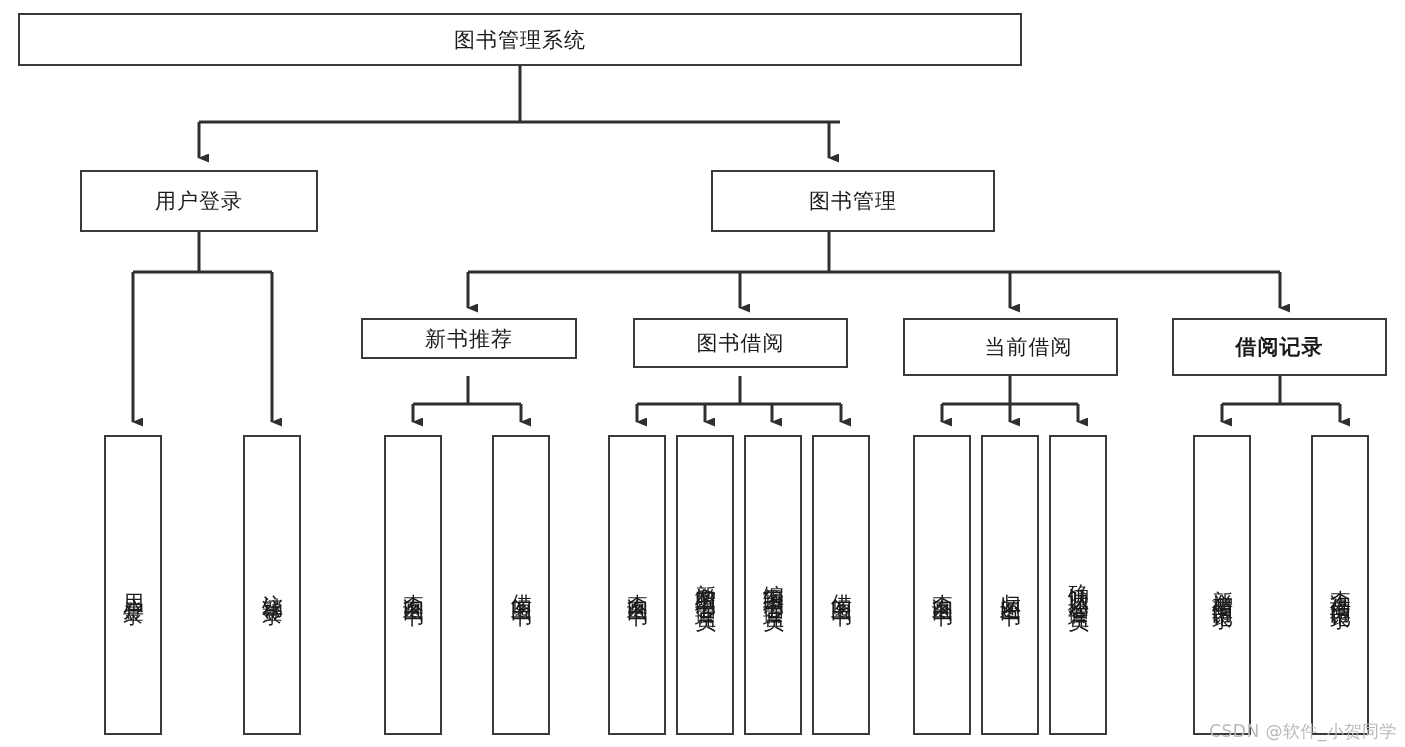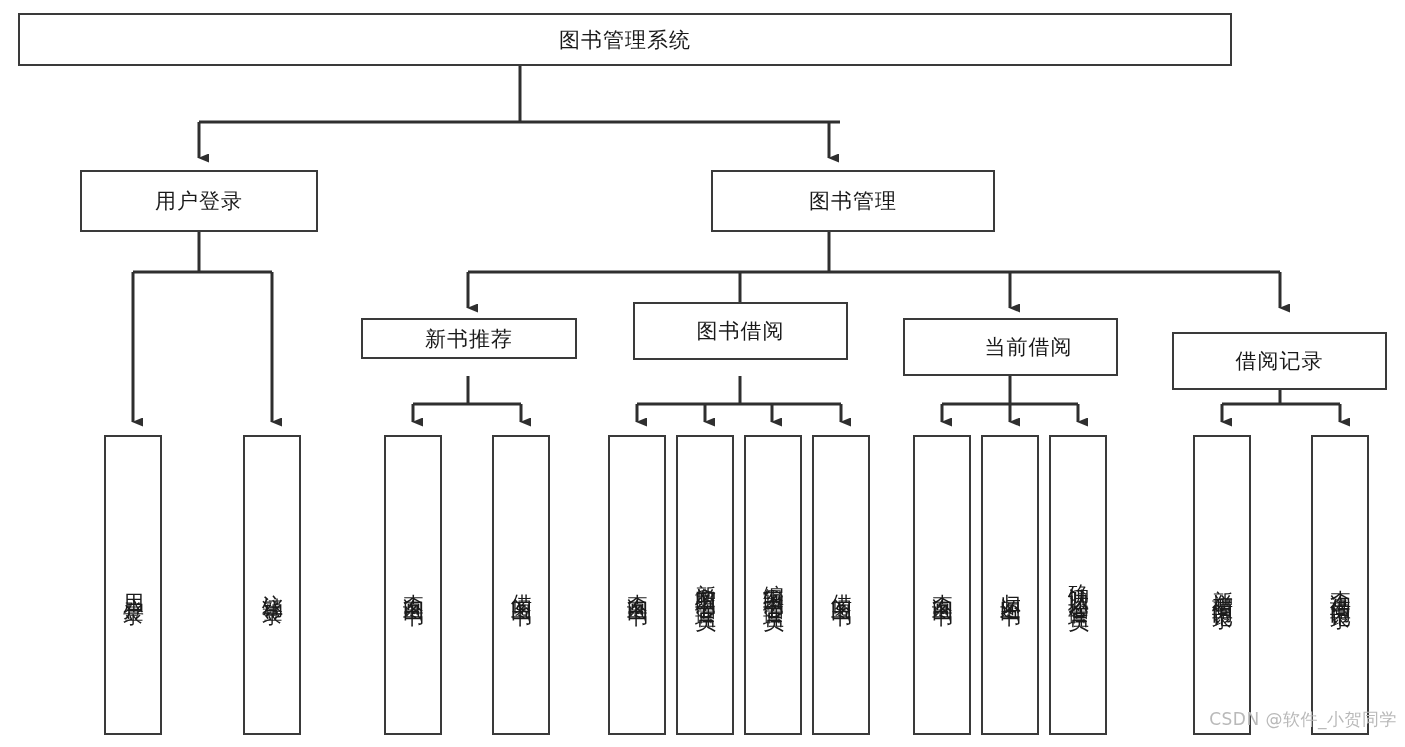--- a/index.html
+++ b/index.html
@@ -47,21 +47,21 @@
     padding: 4px 0;
   }
   .node.v-node .vtext {
     writing-mode: vertical-rl;
     text-orientation: upright;
     white-space: nowrap;
   }
   #watermark {
     position: absolute;
     right: 8px;
-    bottom: 16px;
+    bottom: 4px;
     font-size: 17px;
     color: #b9b9b9;
     letter-spacing: 0.5px;
     white-space: nowrap;
     margin-top: 36px;
   }
 </style>
 </head>
 <body>
 
@@ -110,41 +110,41 @@
       <path d="M1010,404 L1010,422" marker-end="url(#arrowhead)"></path>
       <path d="M1078,404 L1078,422" marker-end="url(#arrowhead)"></path>
 
       <path d="M1280,376 L1280,404"></path>
       <path d="M1222,404 L1340,404"></path>
       <path d="M1222,404 L1222,422" marker-end="url(#arrowhead)"></path>
       <path d="M1340,404 L1340,422" marker-end="url(#arrowhead)"></path>
     </g>
   </svg>
 
-  <div class="node h-node" style="left:18px; top:13px; width:1214px; height:53px;">
+  <div class="node h-node" style="left:18px; top:13px; width:1004px; height:53px;">
     <span>图书管理系统</span>
   </div>
 
   <div class="node h-node" style="left:80px; top:170px; width:238px; height:62px;">
     <span>用户登录</span>
   </div>
   <div class="node h-node" style="left:711px; top:170px; width:284px; height:62px;">
     <span>图书管理</span>
   </div>
 
   <div class="node h-node" style="left:361px; top:318px; width:216px; height:41px;">
     <span>新书推荐</span>
   </div>
-  <div class="node h-node" style="left:633px; top:302px; width:215px; height:58px;">
+  <div class="node h-node" style="left:633px; top:318px; width:215px; height:50px;">
     <span>图书借阅</span>
   </div>
   <div class="node h-node" style="left:903px; top:318px; width:215px; height:58px;padding-left:36px;">
     <span>当前借阅</span>
   </div>
-  <div class="node h-node" style="left:1172px; top:332px; width:215px; height:58px;">
+  <div class="node h-node" style="left:1172px; top:318px; width:215px; height:58px;font-weight:bold;">
     <span>借阅记录</span>
   </div>
 
   <div class="node v-node" style="left:104px; top:435px; width:58px; height:300px;">
     <span class="vtext">用户登录</span>
   </div>
   <div class="node v-node" style="left:243px; top:435px; width:58px; height:300px;">
     <span class="vtext">注销登录</span>
   </div>
 

